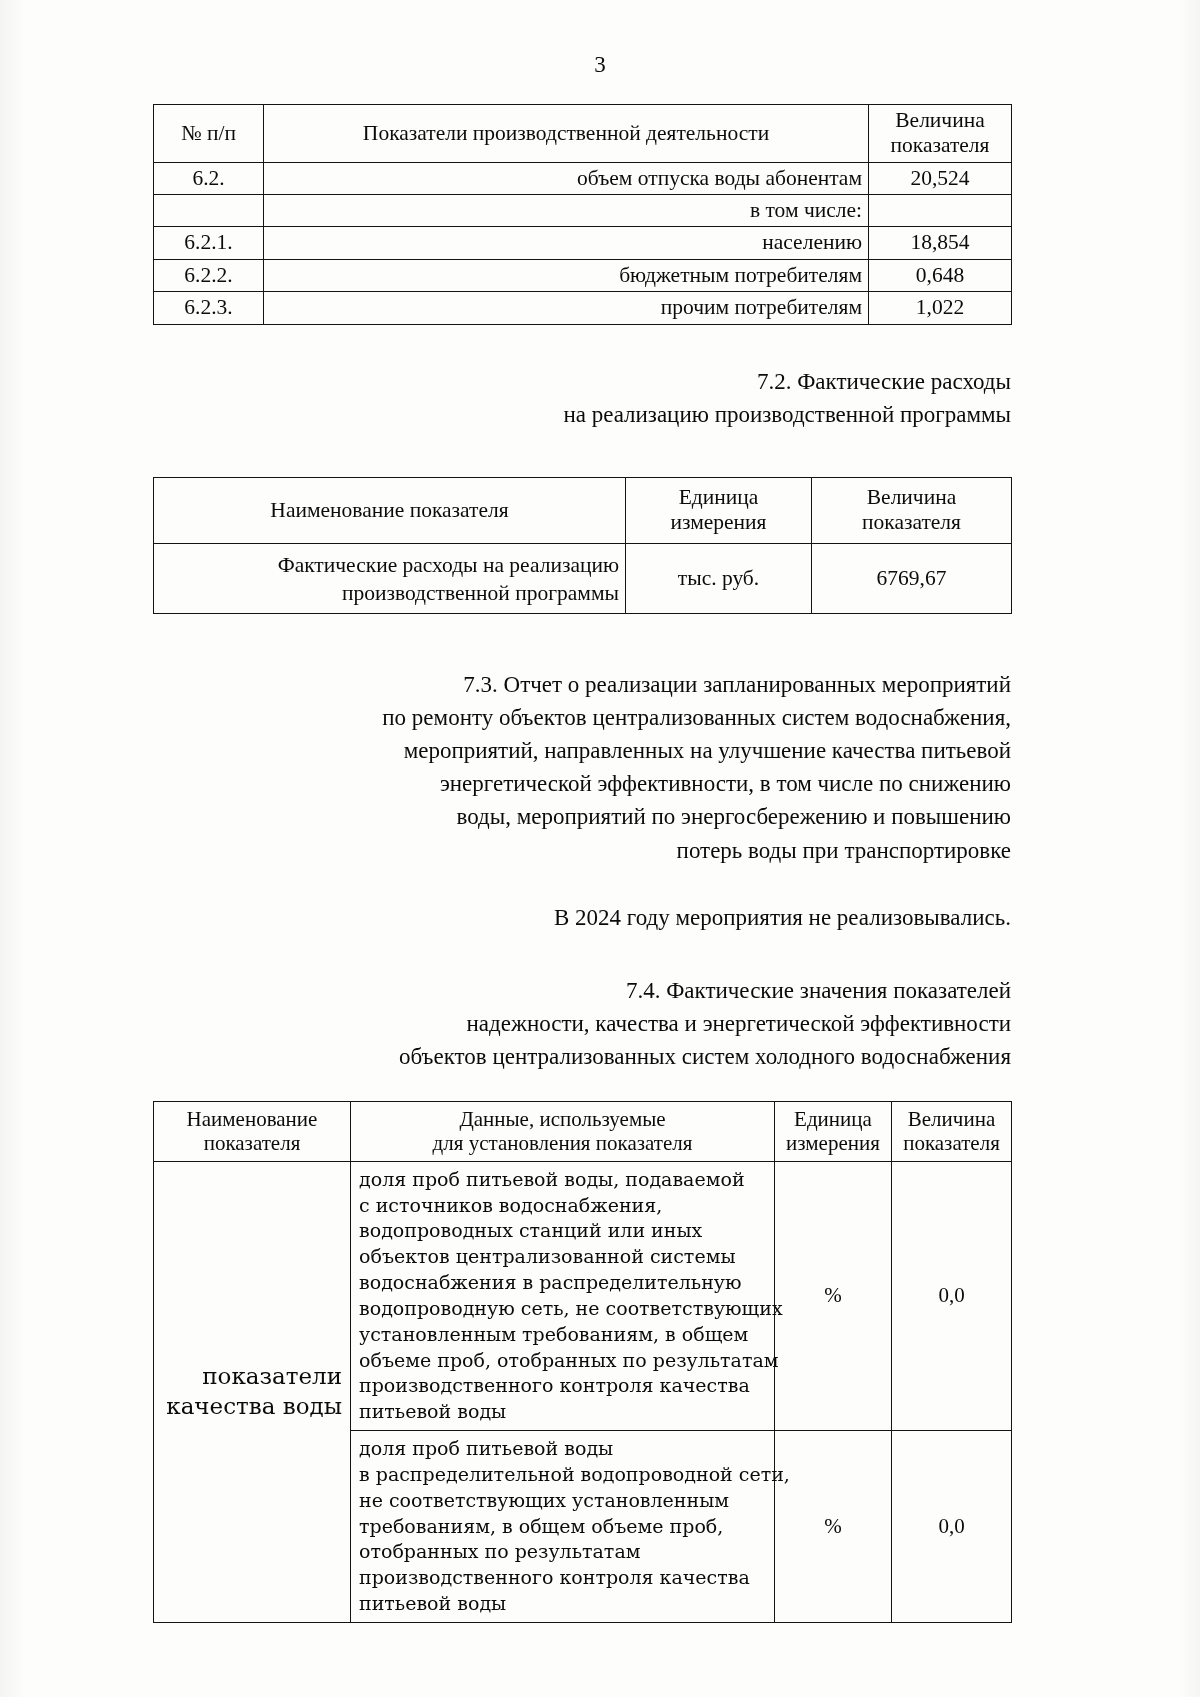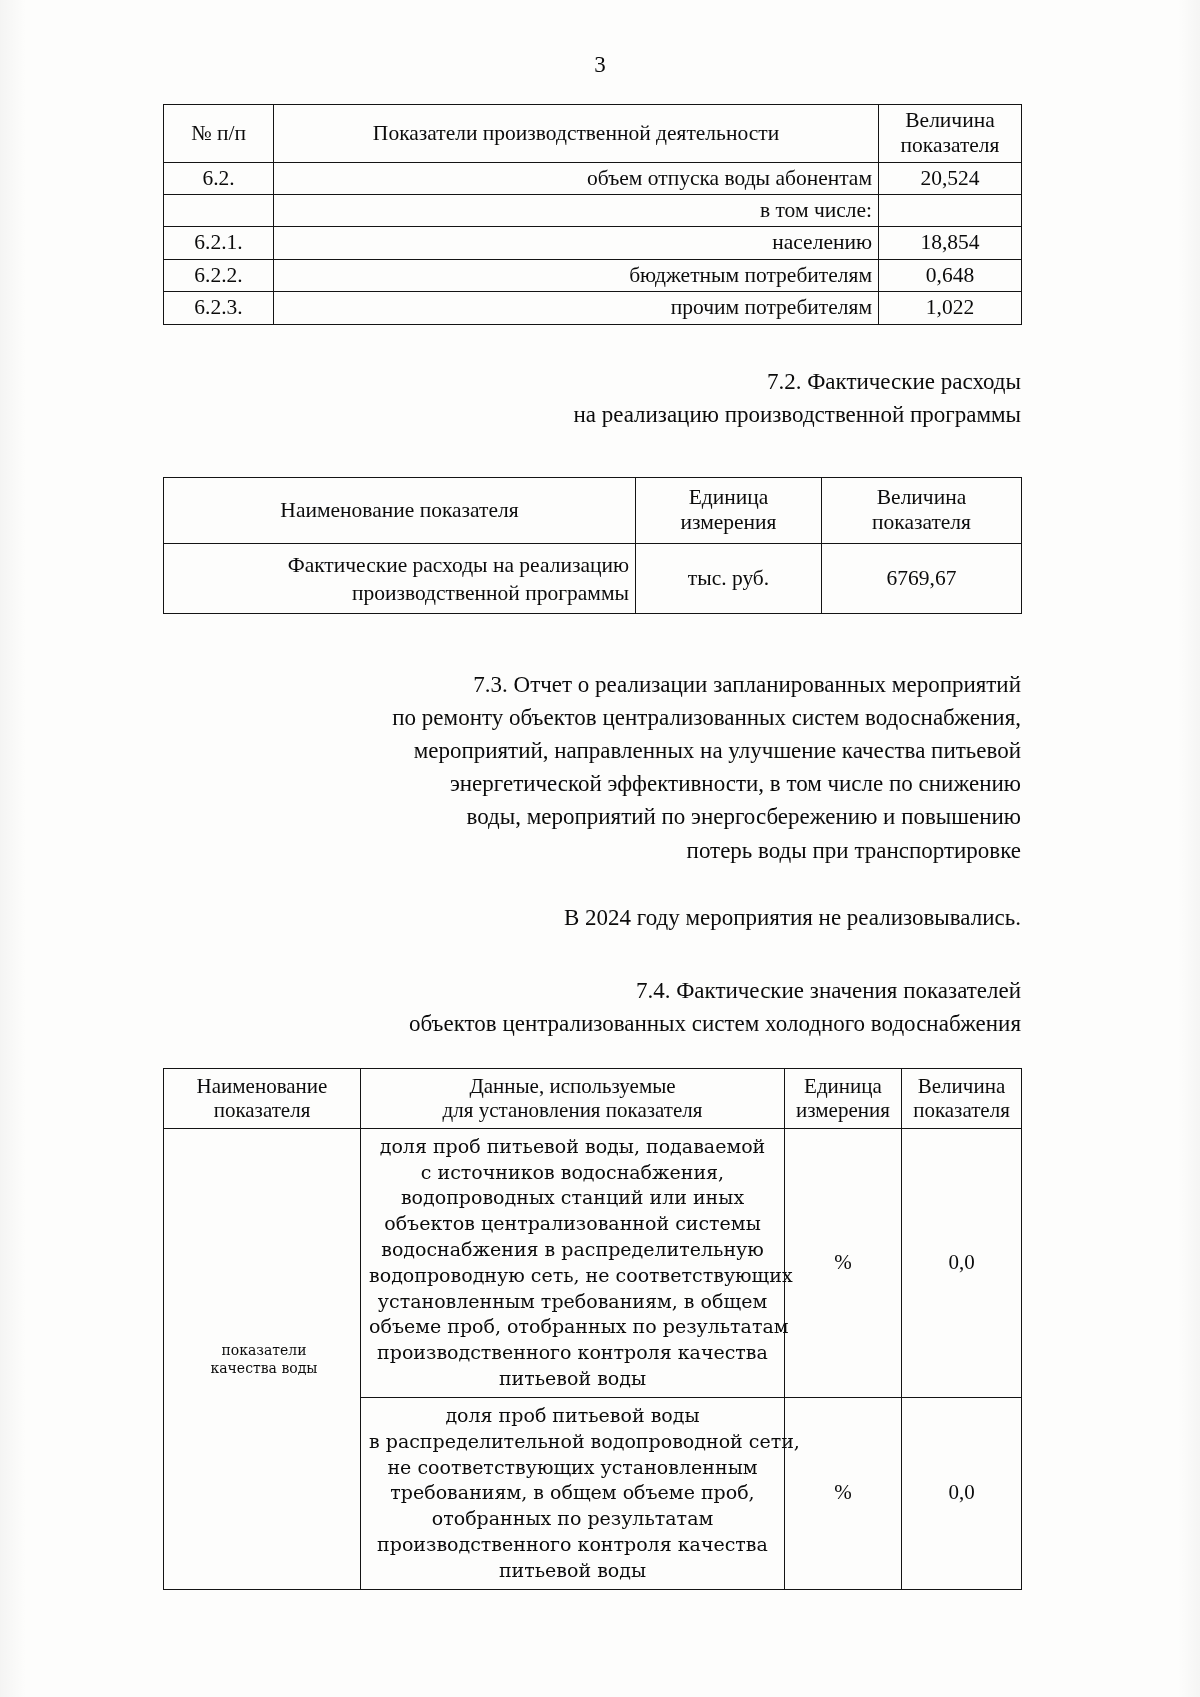--- a/index.html
+++ b/index.html
@@ -32,21 +32,21 @@
     position: absolute;
     top: 52px;
     left: 0;
     width: 1200px;
     text-align: center;
     font-size: 23px;
     letter-spacing: 0.2px;
   }
   .content {
     position: absolute;
-    left: 163px;
+    left: 153px;
     top: 104px;
     width: 858px;
   }
 
   
   table.doc {
     border-collapse: collapse;
     width: 858px;
     table-layout: fixed;
   }
@@ -91,27 +91,27 @@
     vertical-align: middle;
     text-align: center;
     line-height: 1.16;
     font-size: 21px;
     font-family: "Liberation Serif", "DejaVu Serif", serif;
   }
   table.t3 td.data-cell {
     font-family: "DejaVu Serif", "Liberation Serif", serif;
     font-size: 19px;
     line-height: 1.36;
-    text-align: center;
+    text-align: left;
   }
   table.t3 td.name-cell {
     vertical-align: middle;
-    text-align: center;
+    text-align: right;
     padding-left: 12px;
-    font-size: 14px;
+    font-size: 23px;
     line-height: 1.3;
     font-family: "DejaVu Serif", "Liberation Serif", serif;
   }
   table.t3 td.unit-cell,
   table.t3 td.value-cell {
     vertical-align: middle;
     text-align: center;
     font-size: 21px;
   }
   .cell-line { display: block; white-space: nowrap; }
@@ -219,20 +219,21 @@
     </div>
 
     <div class="spacer-34"></div>
 
     <p class="heading">В 2024 году мероприятия не реализовывались.</p>
 
     <div class="spacer-40"></div>
 
     <div>
       <p class="heading">7.4. Фактические значения показателей</p>
+      <p class="heading">надежности, качества и энергетической эффективности</p>
       <p class="heading">объектов централизованных систем холодного водоснабжения</p>
     </div>
 
     <div class="spacer-28"></div>
 
     <table class="doc t3">
       <colgroup>
         <col style="width:197px">
         <col style="width:424px">
         <col style="width:117px">

